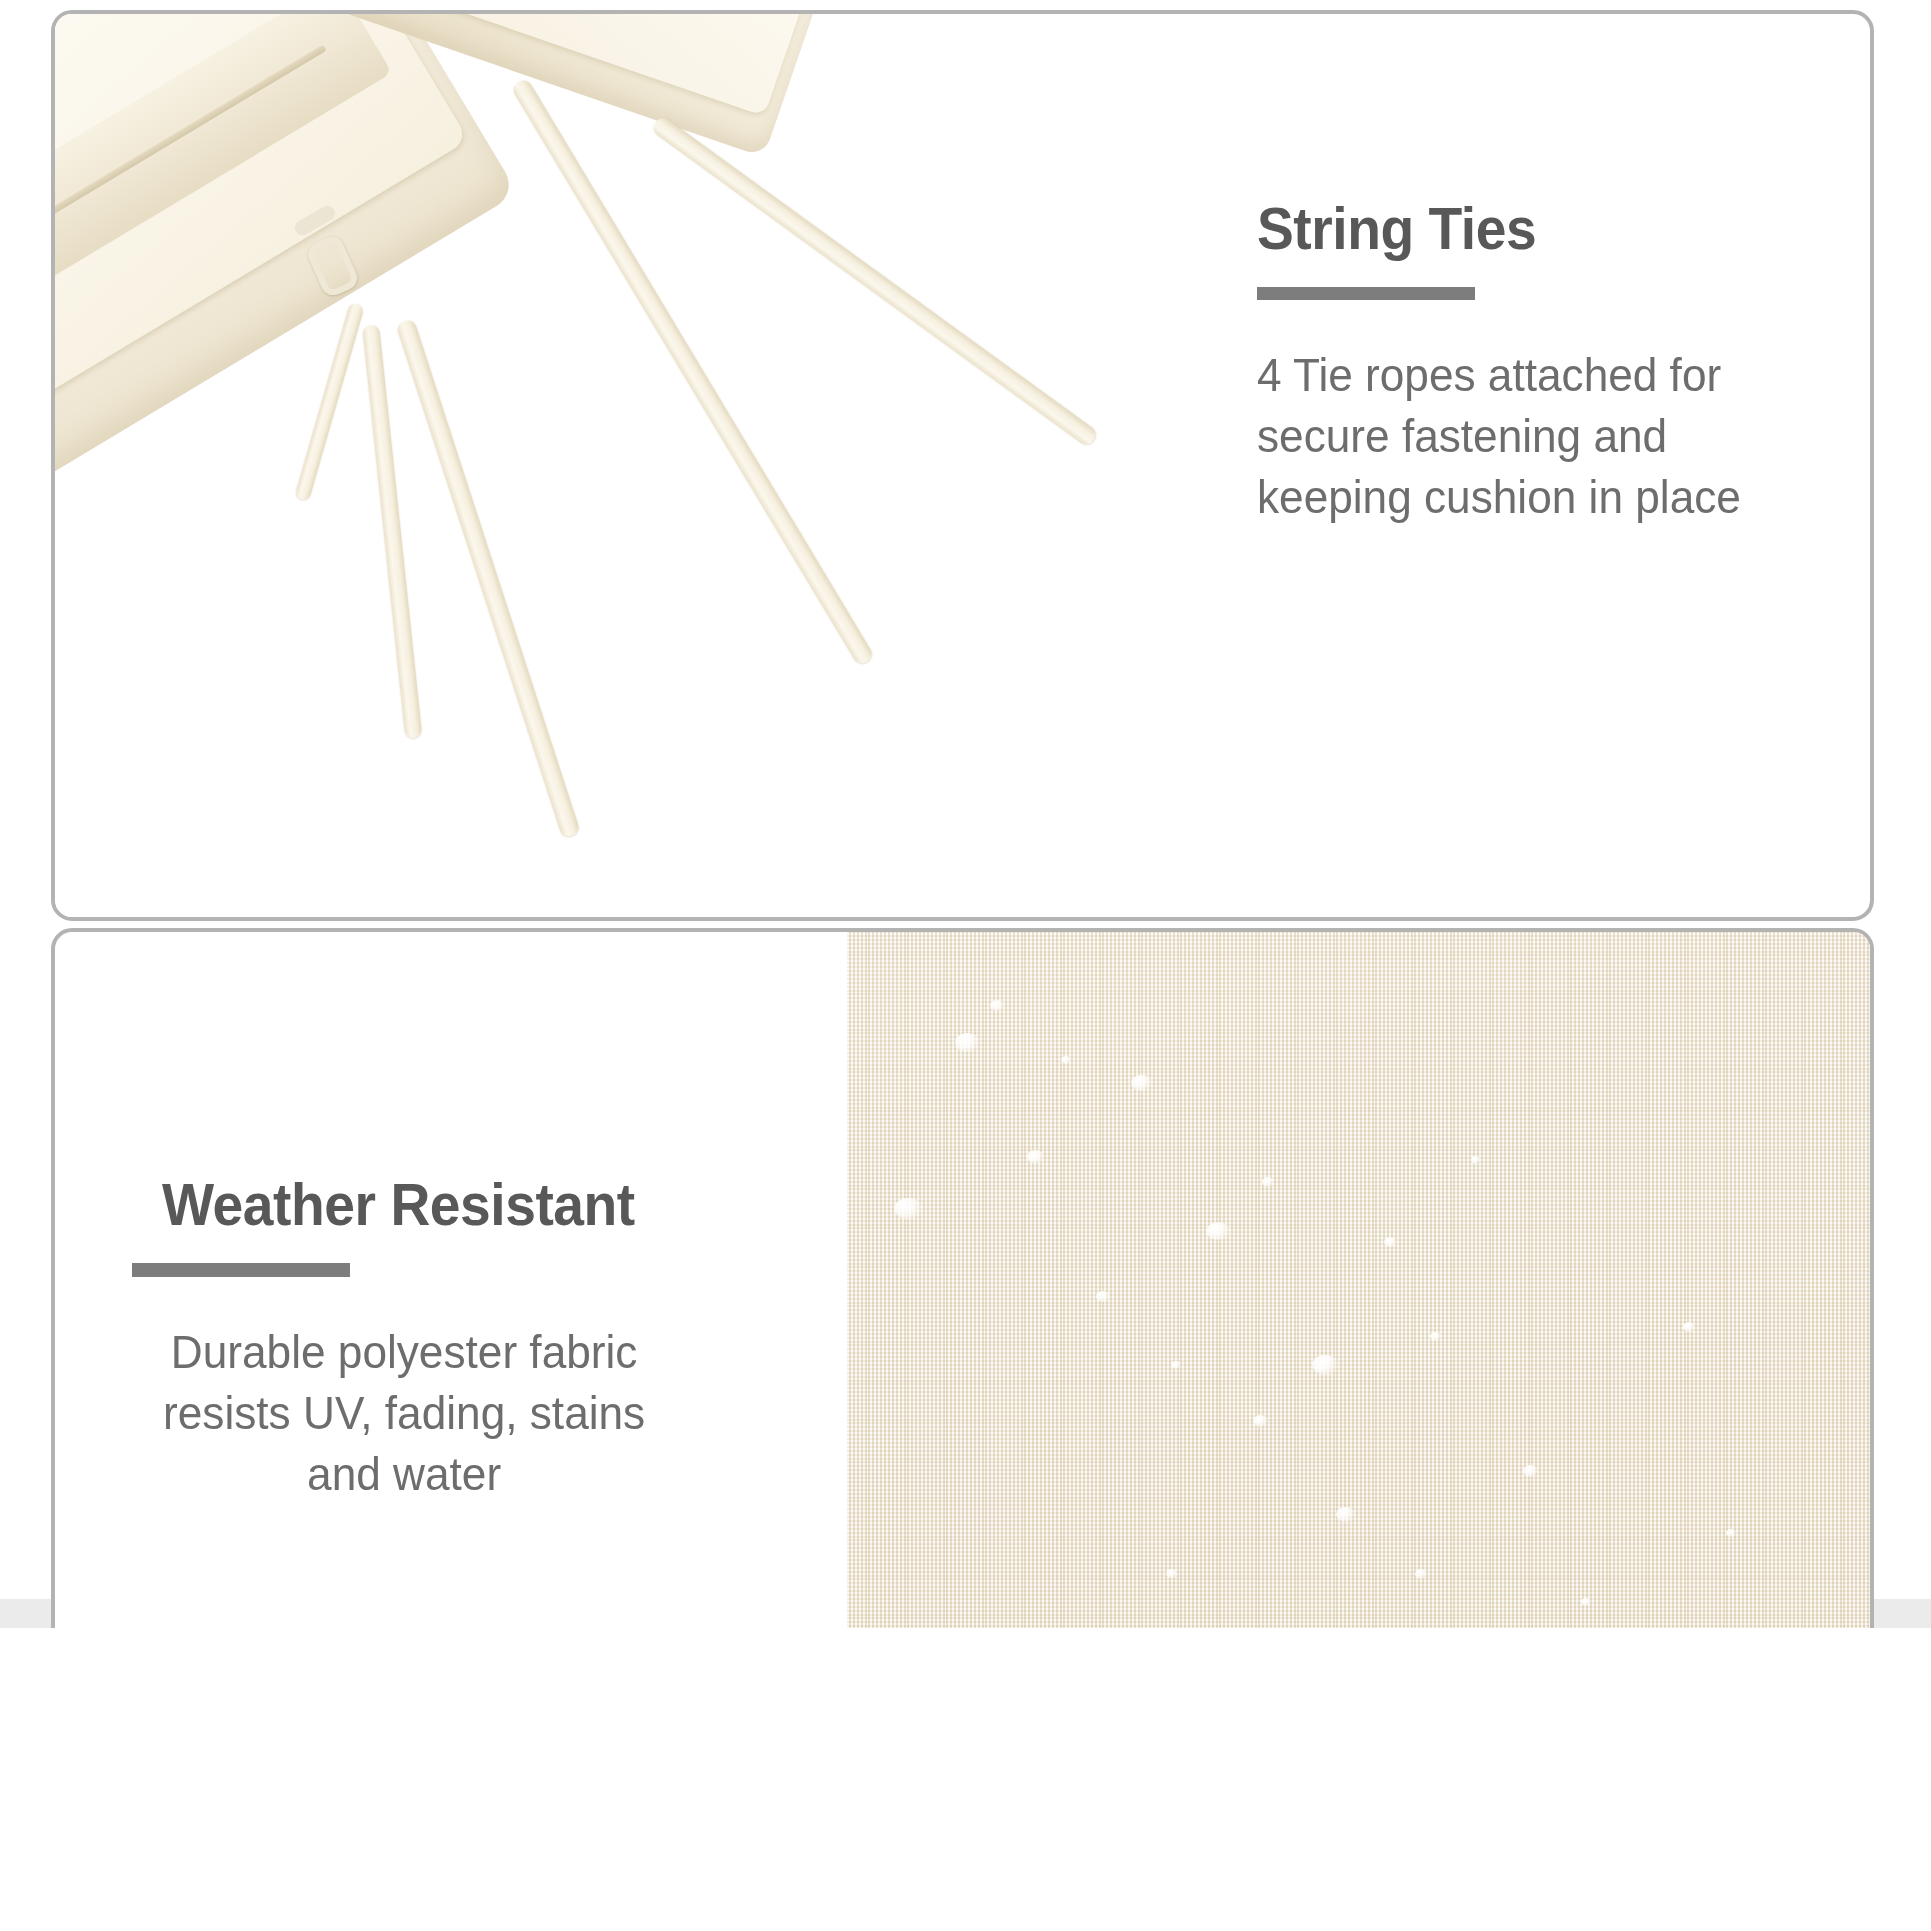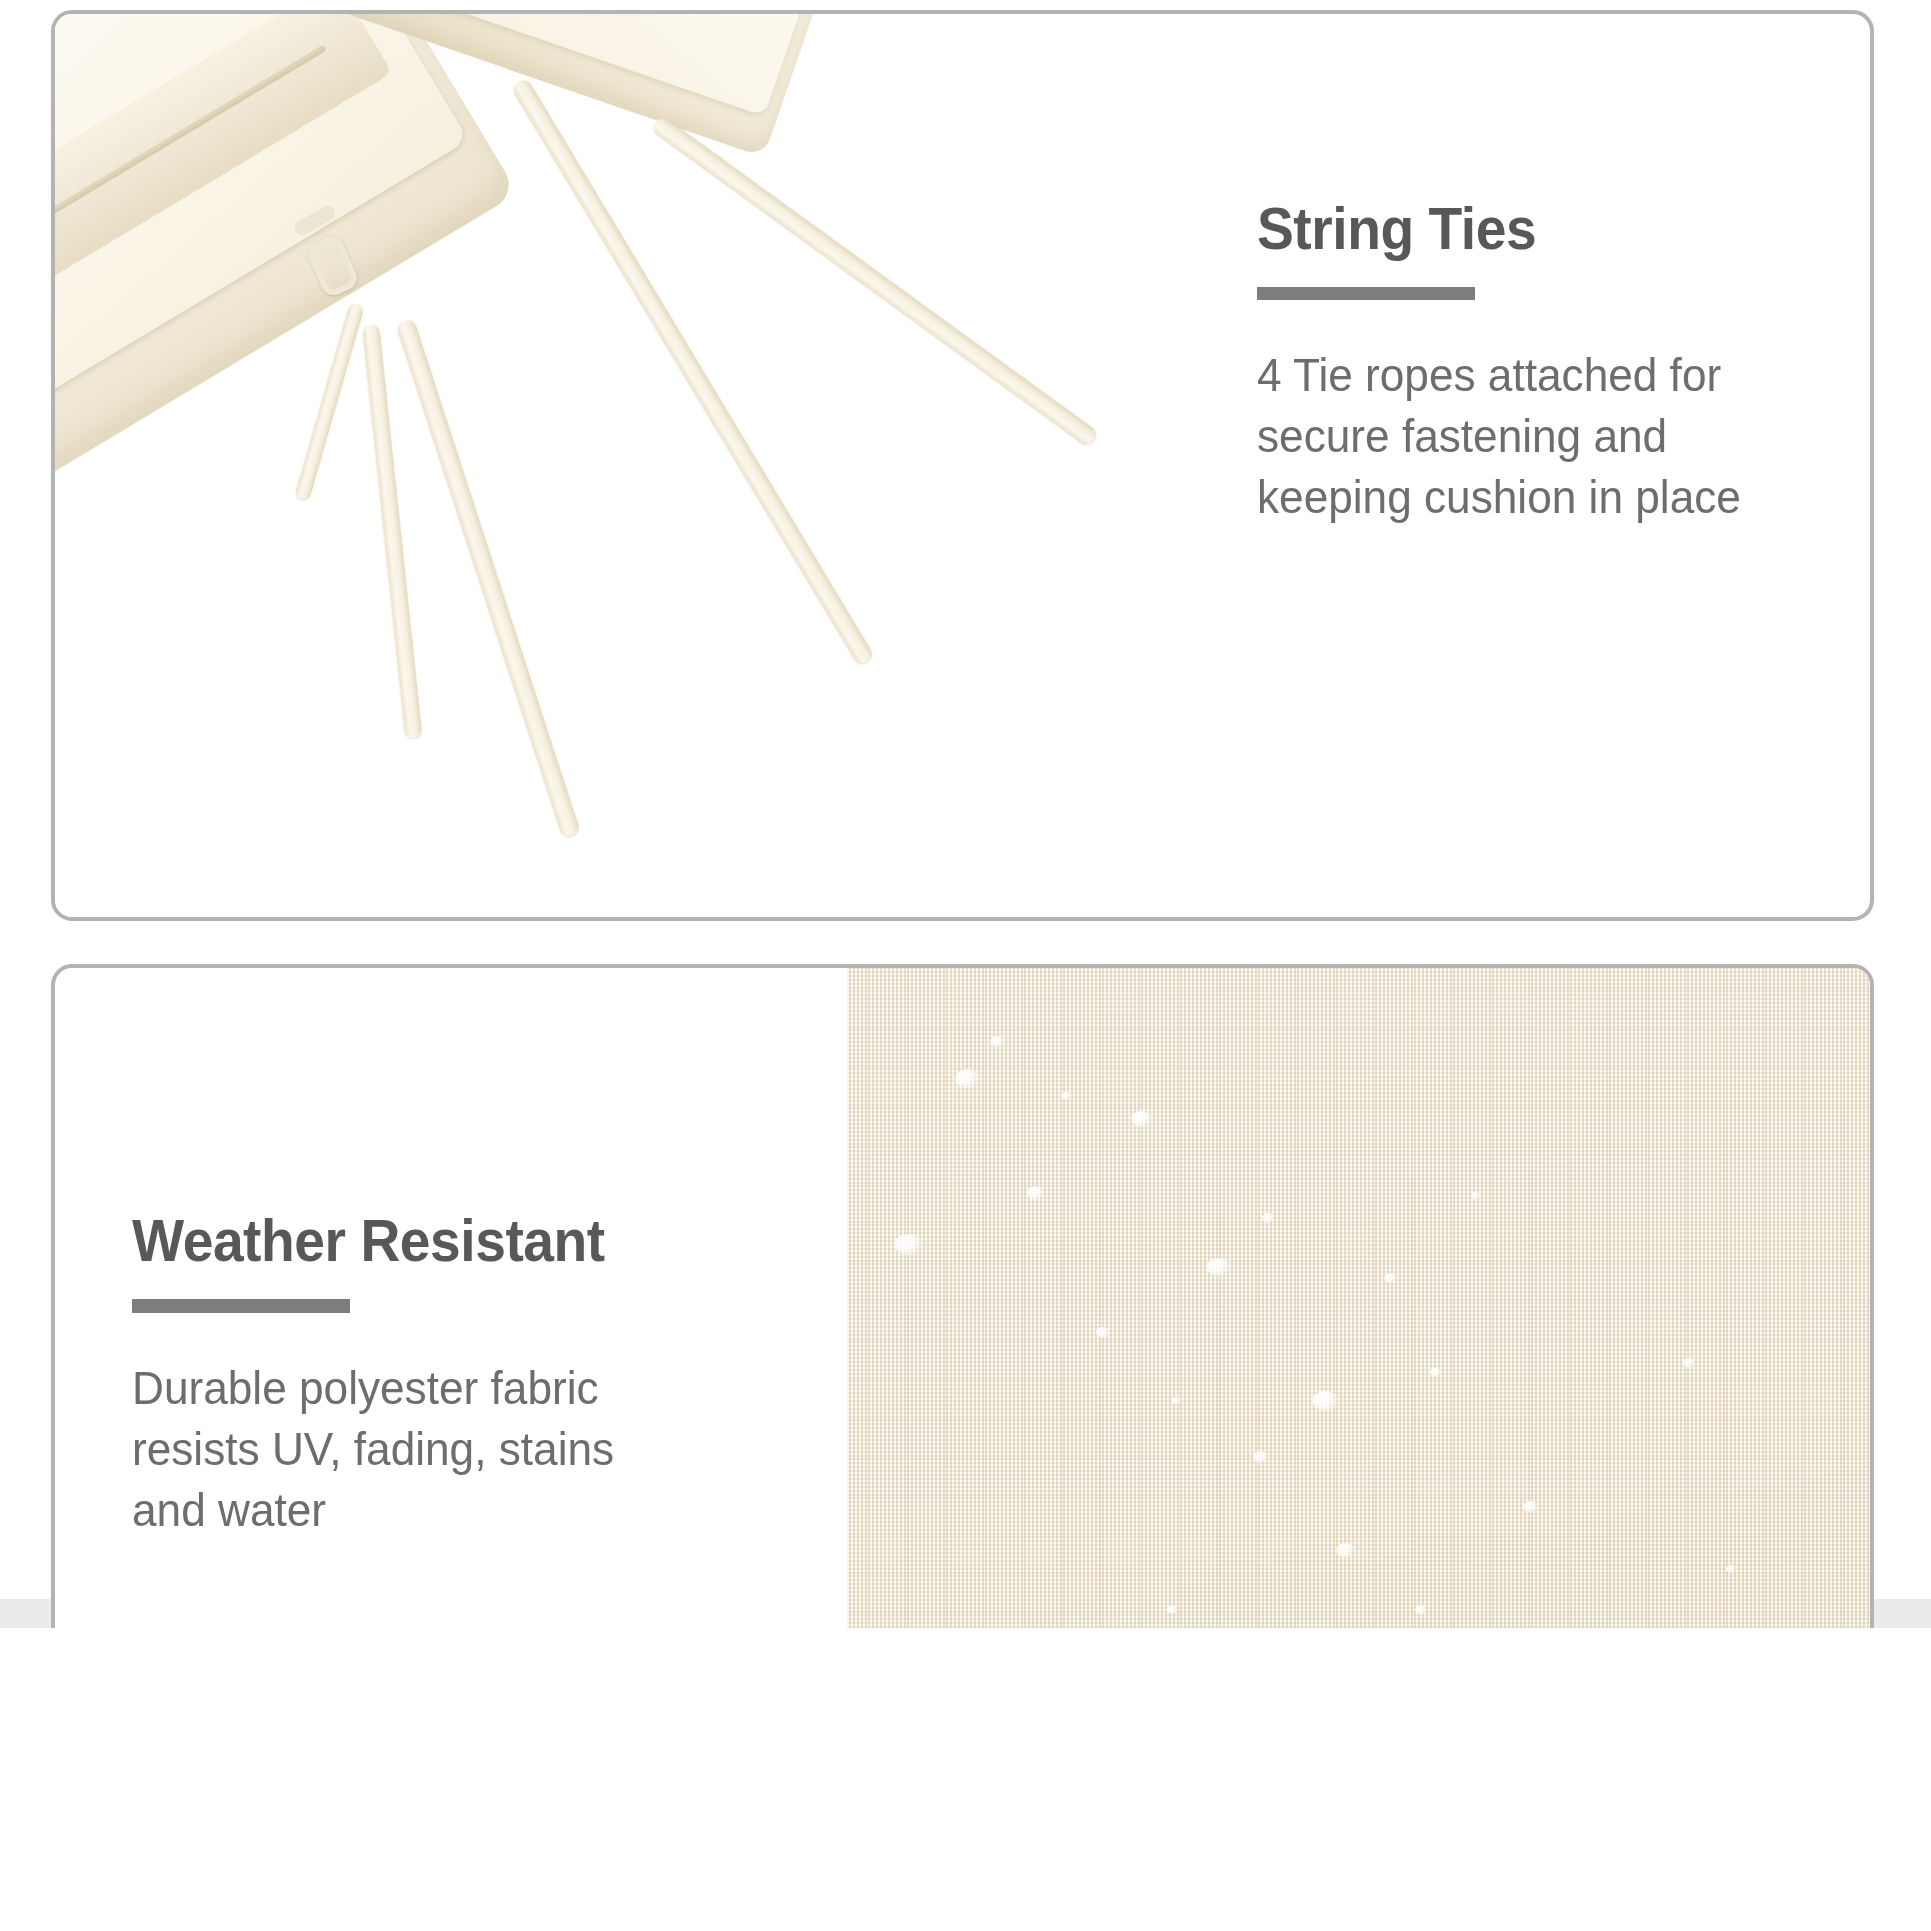--- a/index.html
+++ b/index.html
@@ -40,23 +40,24 @@
     overflow: hidden;
   }
   #panel-string-ties {
     left: 51px;
     top: 9.7px;
     width: 1823px;
     height: 911px;
   }
   #panel-weather {
     left: 51px;
-    top: 964px;
+    top: 928px;
     width: 1823px;
     height: 908px;
+    text-align: center;
   }
 
   
   .photo-ties {
     position: absolute;
     left: 0; top: 0;
     width: 1197px;
     height: 100%;
     background: #ffffff;
     overflow: hidden;

